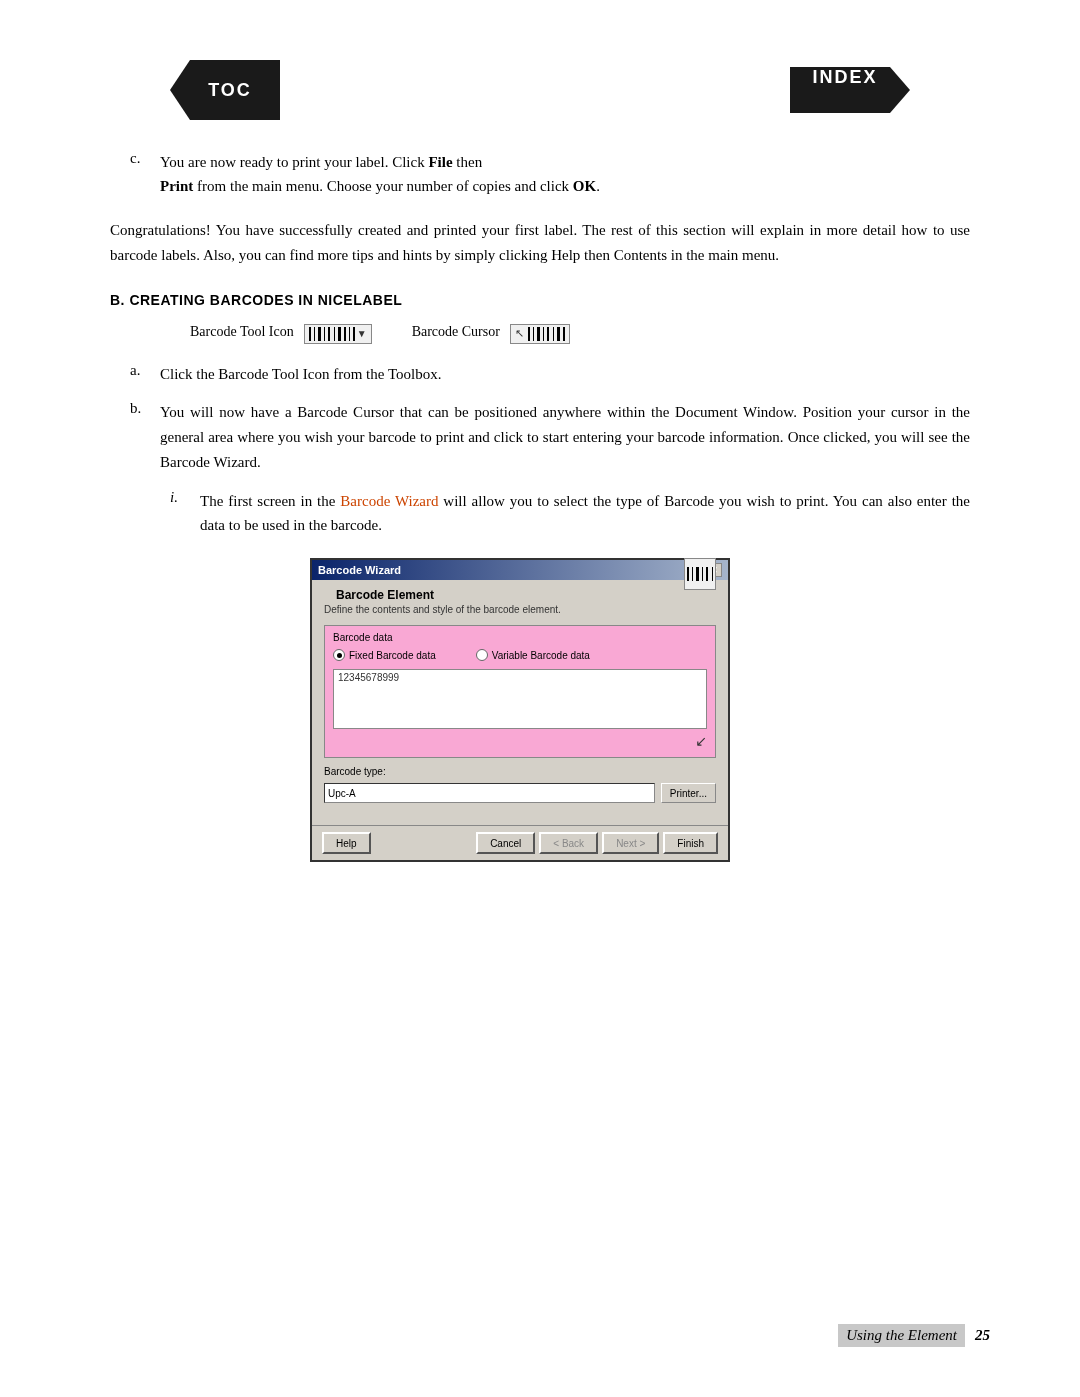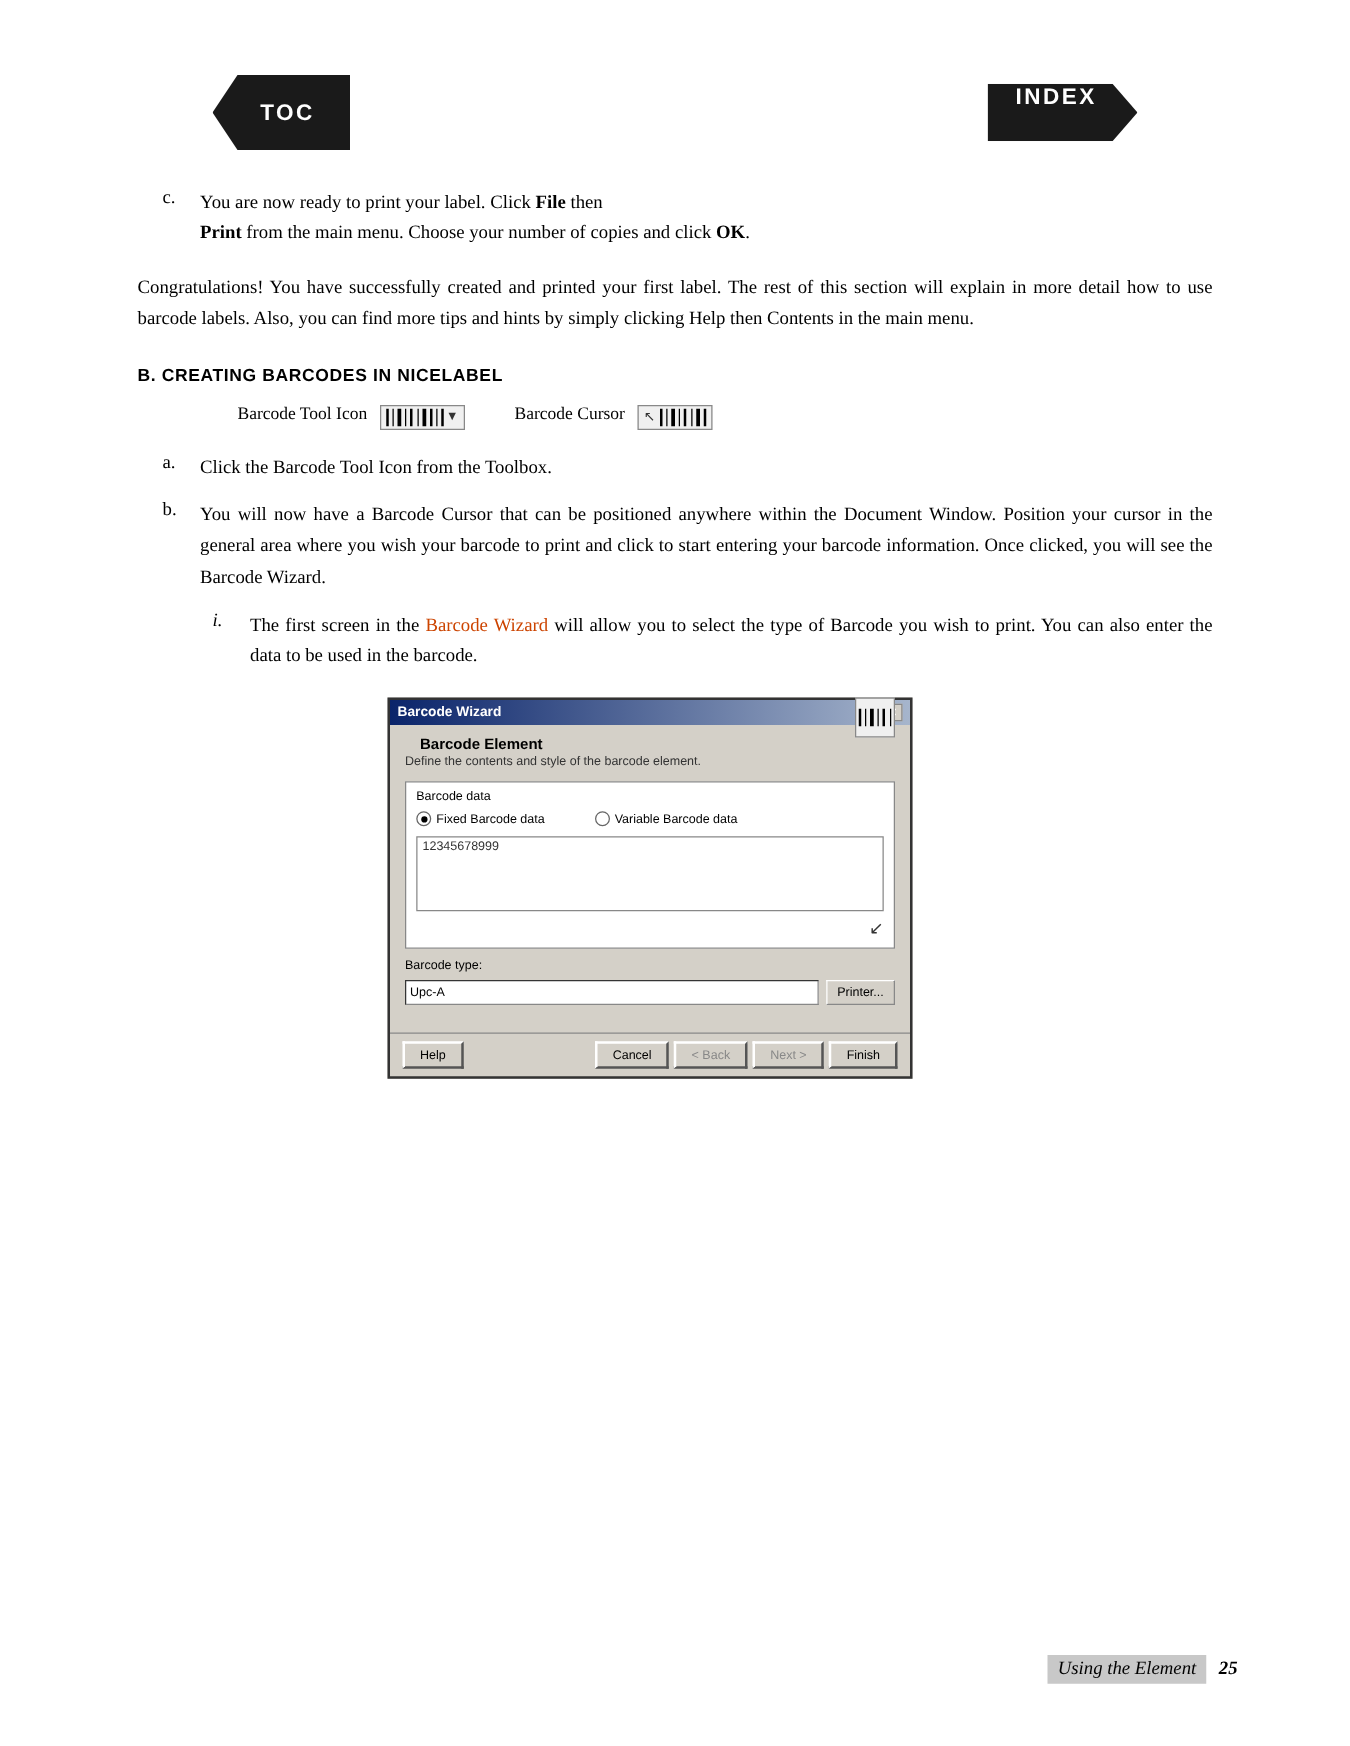--- a/index.html
+++ b/index.html
@@ -272,21 +272,21 @@
       display: flex;
       align-items: center;
       justify-content: center;
       margin-top: -30px;
     }
 
     .dialog-group {
       border: 1px solid #888;
       padding: 6px 8px;
       margin-bottom: 8px;
-      background: #ffffff;
+      background: #f9a8d4;
     }
 
     .dialog-group-label {
       font-size: 10px;
       margin-bottom: 6px;
     }
 
     .radio-row {
       display: flex;
       gap: 40px;

